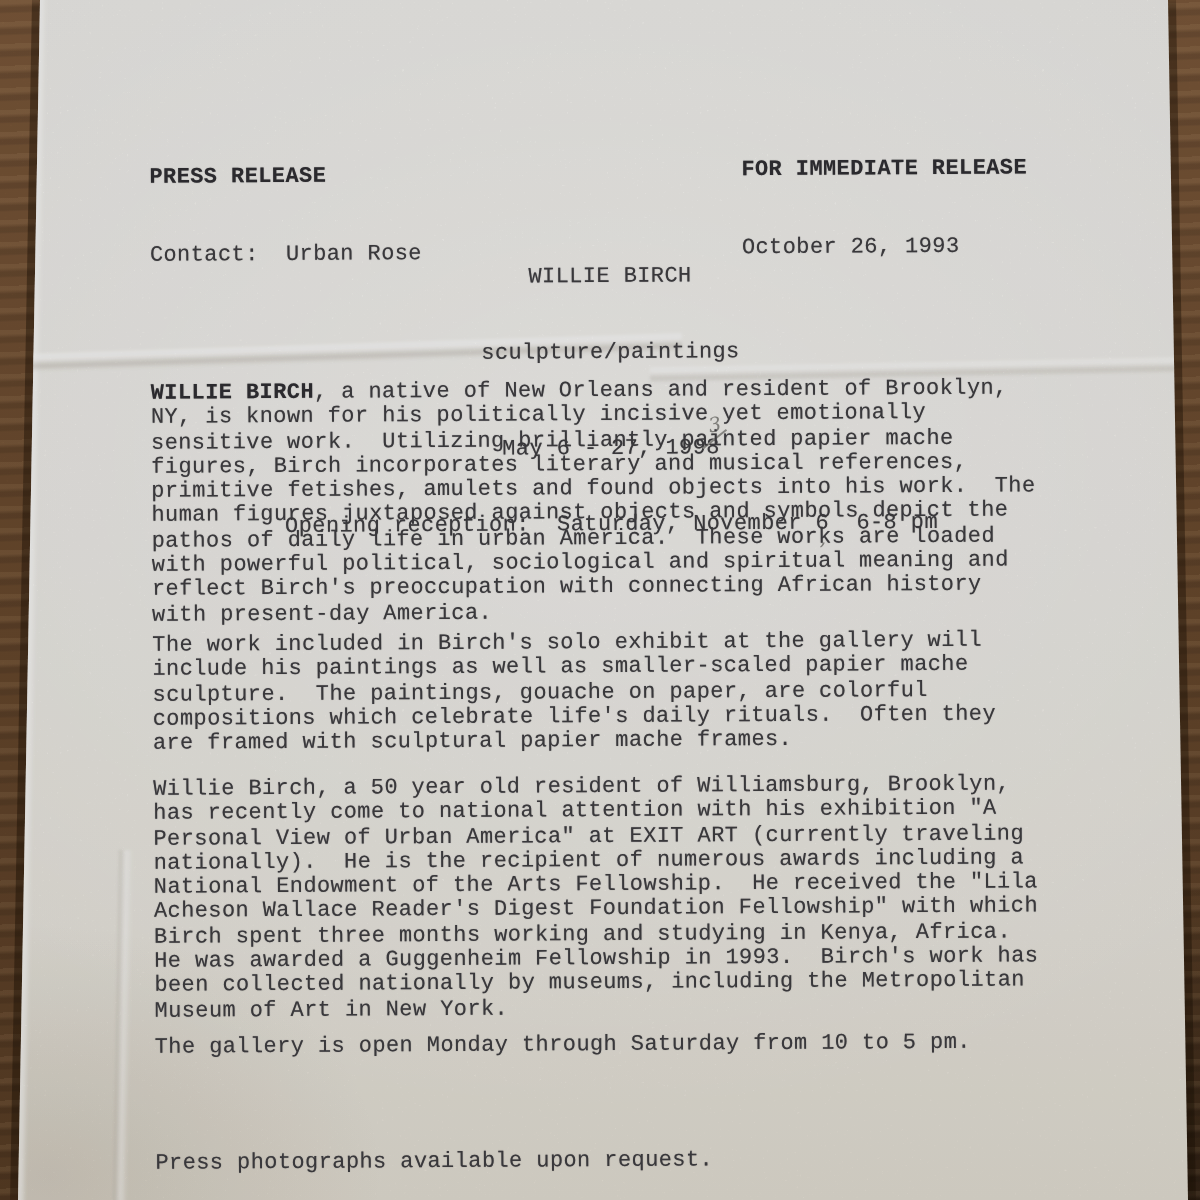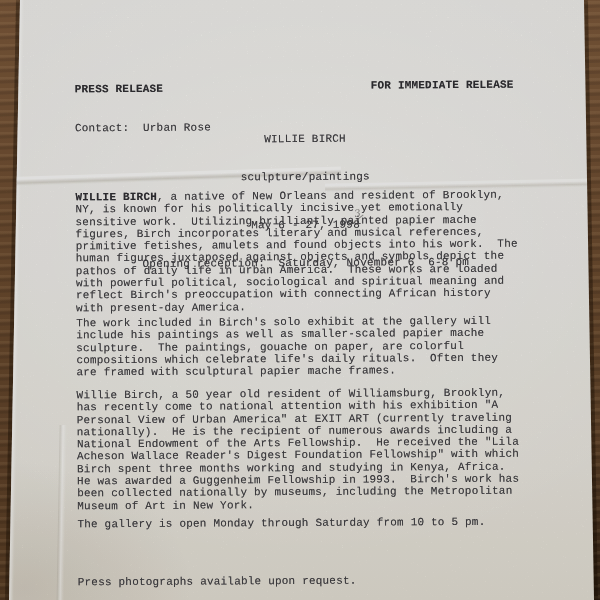--- a/index.html
+++ b/index.html
@@ -105,20 +105,21 @@
 
   <div class="content">
 
     <div class="blk hdr-left">
       <div class="bold">PRESS RELEASE</div>
       <div>Contact:  Urban Rose</div>
     </div>
 
     <div class="blk hdr-right">
       <div class="bold">FOR IMMEDIATE RELEASE</div>
+      <div>October 26, 1993</div>
     </div>
 
     <div class="blk title-block">
       <div>WILLIE BIRCH</div>
       <div>sculpture/paintings</div>
       <div class="dates-line"><span>May 6 - 27, 199</span><span class="struck"><span>8</span><span class="strike-mark"></span><span class="hand hand-3">3</span></span></div>
       <div><span>Opening reception:  Saturday, November </span><span class="rec-day"><span>6</span><span class="hand hand-comma">,</span></span><span>  6-8 pm</span></div>
     </div>
 
     <div class="blk para p1"><span class="bold">WILLIE BIRCH</span><span>, a native of New Orleans and resident of Brooklyn,

